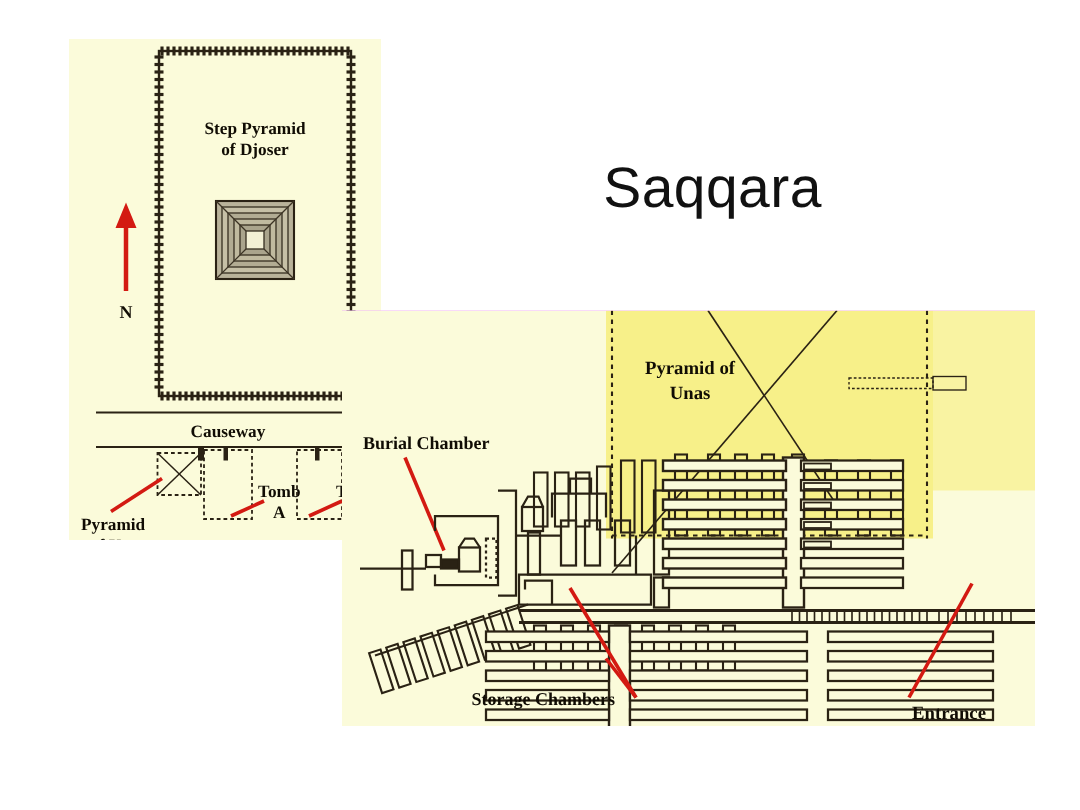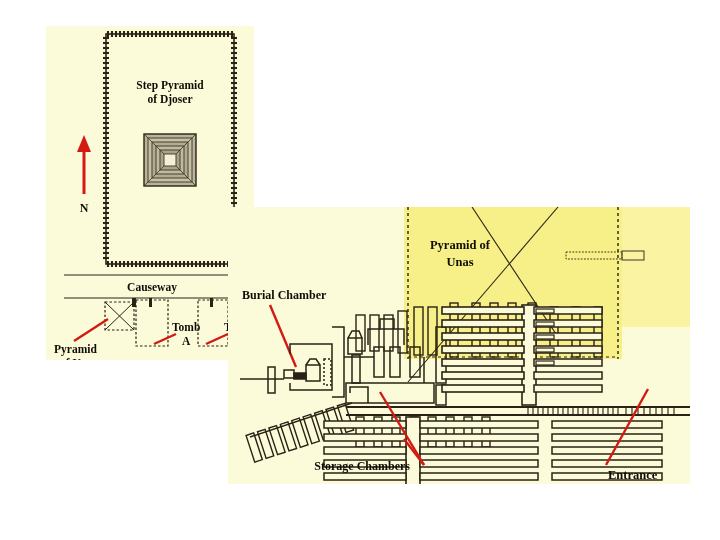--- a/index.html
+++ b/index.html
@@ -30,20 +30,21 @@
 
   .lbl{font-family:"Liberation Serif", serif;font-weight:bold;fill:#100c04;}
   .redline{stroke:#d31a12;fill:none;}
   .wallline{stroke:#2a2214;fill:none;}
 </style>
 </head>
 <body>
 
 <div class="slide">
 
+  <div id="slide-title">Saqqara</div>
 
   <div class="figure" id="site-map">
     <svg width="208" height="334" viewBox="0 0 208 334" xmlns="http://www.w3.org/2000/svg">
       <rect x="0" y="0" width="208" height="334" fill="#fbfbda"></rect>
 
       <g>
         <rect x="60" y="8" width="128" height="230" fill="none" stroke="#2a2214" stroke-width="1.6"></rect>
 
         <g stroke="#2a2214" stroke-width="2.1">
           <line x1="62" y1="5" x2="62" y2="11"></line>

